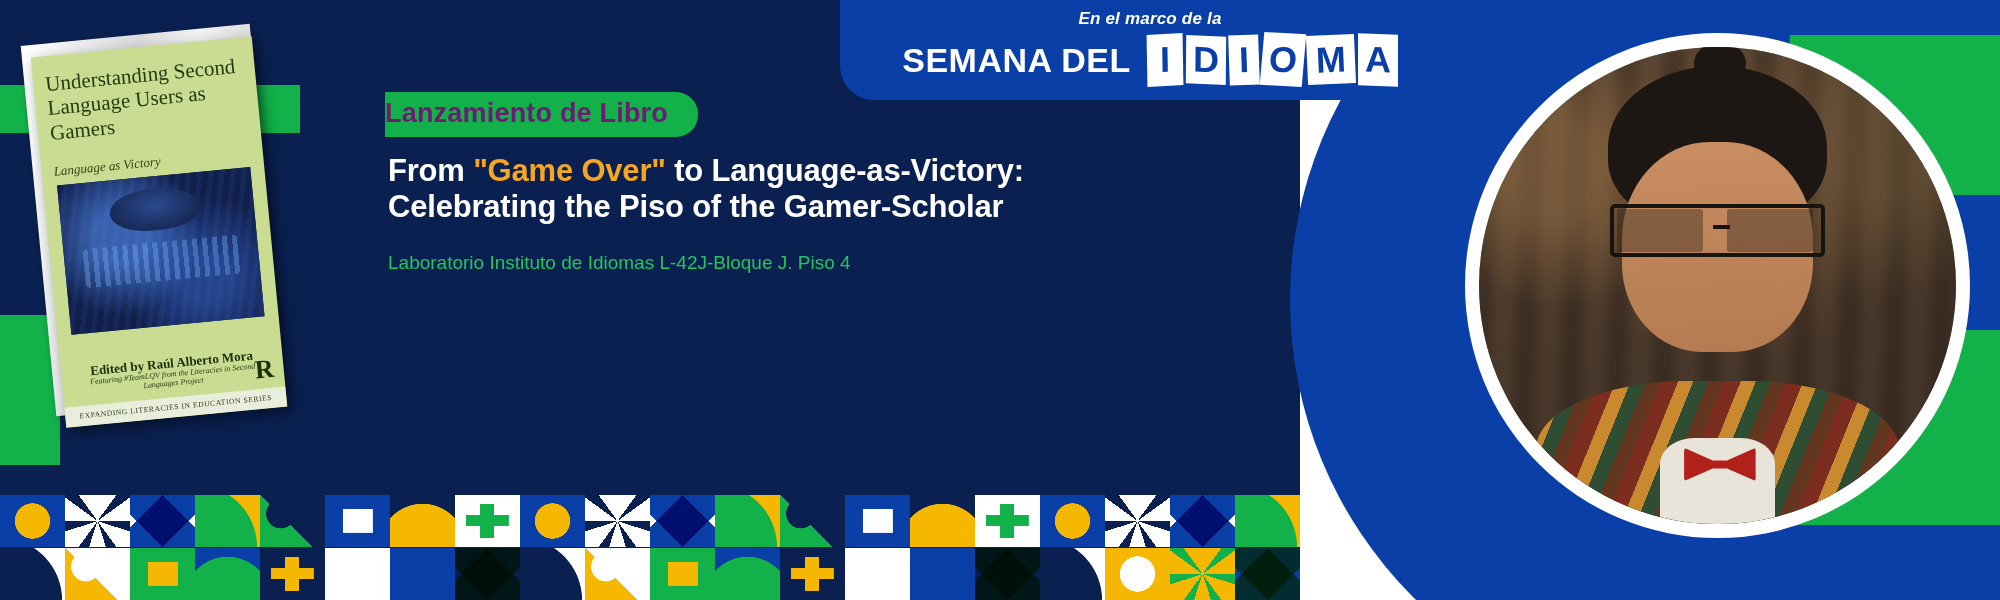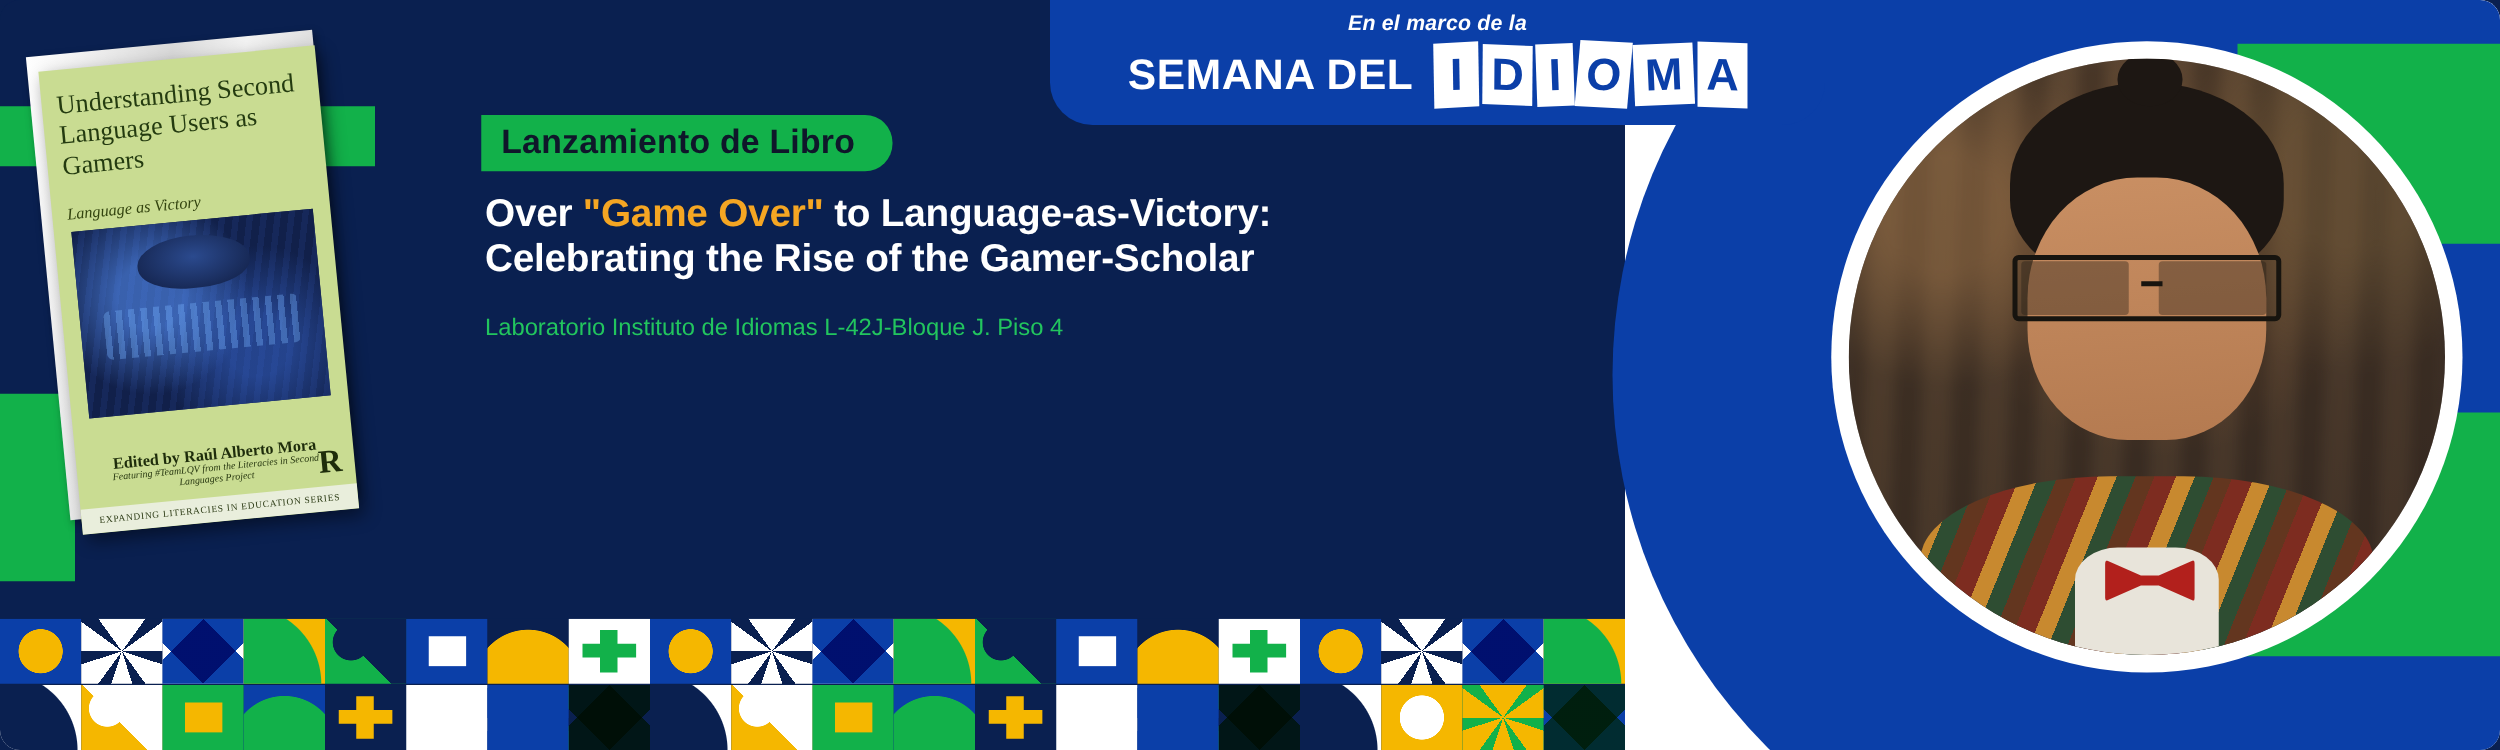--- a/index.html
+++ b/index.html
@@ -7,21 +7,20 @@
   body {
     font-family: "Liberation Sans", sans-serif;
     background: #0a2050;
     position: relative;
   }
   .banner {
     position: absolute; inset: 0;
     width: 2000px; height: 600px;
     background: #0a2050;
     overflow: hidden;
-    border-radius: 16px;
   }
   
   .bg-navy-deep { position:absolute; left:0; top:0; width:1460px; height:600px; background:#0a2050; }
   .bg-right-white { position:absolute; left:1300px; top:0; width:700px; height:600px; background:#ffffff; }
   .bg-right-grey  { position:absolute; left:1900px; top:0; width:100px; height:60px; background:#e4e4e6; }
   .bg-blue-round {
     position:absolute; left:1290px; top:-120px; width:840px; height:840px;
     background:#0b3fa8; border-radius:50%;
   }
   .bg-green-block-1 { position:absolute; left:1790px; top:35px;  width:210px; height:160px; background:#12b14a; }
@@ -120,23 +119,23 @@
   .bc-logo {
     position:absolute; right:10px; bottom:26px;
     color:#1e2d0b; font-family:"Liberation Serif", serif;
     font-size:26px; font-weight:700; line-height:1;
   }
 
   
   .content { position:absolute; left:388px; top:92px; width:920px; }
 
   .badge {
-    display:inline-block; background:#12b14a; color:#0f172a;
+    display:inline-block; background:#12b14a; color:#701a75;
     font-size:27px; font-weight:700; letter-spacing:.2px;
-    padding:6px 30px 8px 16px;
+    padding:6px 30px 8px 0;
     border-top-right-radius:22px; border-bottom-right-radius:22px;
     margin-left:-3px;
   }
   .headline {
     color:#ffffff; font-size:31px; font-weight:700; line-height:1.17;
     margin-top:16px; letter-spacing:-.2px;
   }
   .headline .hl { color:#f5a623; }
   .author { color:#ffffff; font-size:21px; font-weight:500; margin-top:8px; }
   .blurb  { color:#ffffff; font-size:19px; line-height:1.38; margin-top:24px; max-width:880px; }
@@ -253,22 +252,22 @@
       <div class="bc-logo">R</div>
       <div class="bc-series">EXPANDING LITERACIES IN EDUCATION SERIES</div>
     </div>
   </div>
 
   <div class="content">
 
     <div class="badge">Lanzamiento de Libro</div>
 
     <div class="headline">
-      <span><span>Over </span><span class="hl">"Game Over"</span><span> to Language-as-Victory:</span></span><br>
-      <span>Celebrating the Rise of the Gamer-Scholar</span><br>
+      <span><span>From </span><span class="hl">"Game Over"</span><span> to Language-as-Victory:</span></span><br>
+      <span>Celebrating the Piso of the Gamer-Scholar</span><br>
     </div>
 
 
 
     <div class="details">
       <div class="d-line2">Laboratorio Instituto de Idiomas L-42J-Bloque J. Piso 4</div>
     </div>
   </div>
 
   <div class="portrait-ring">

